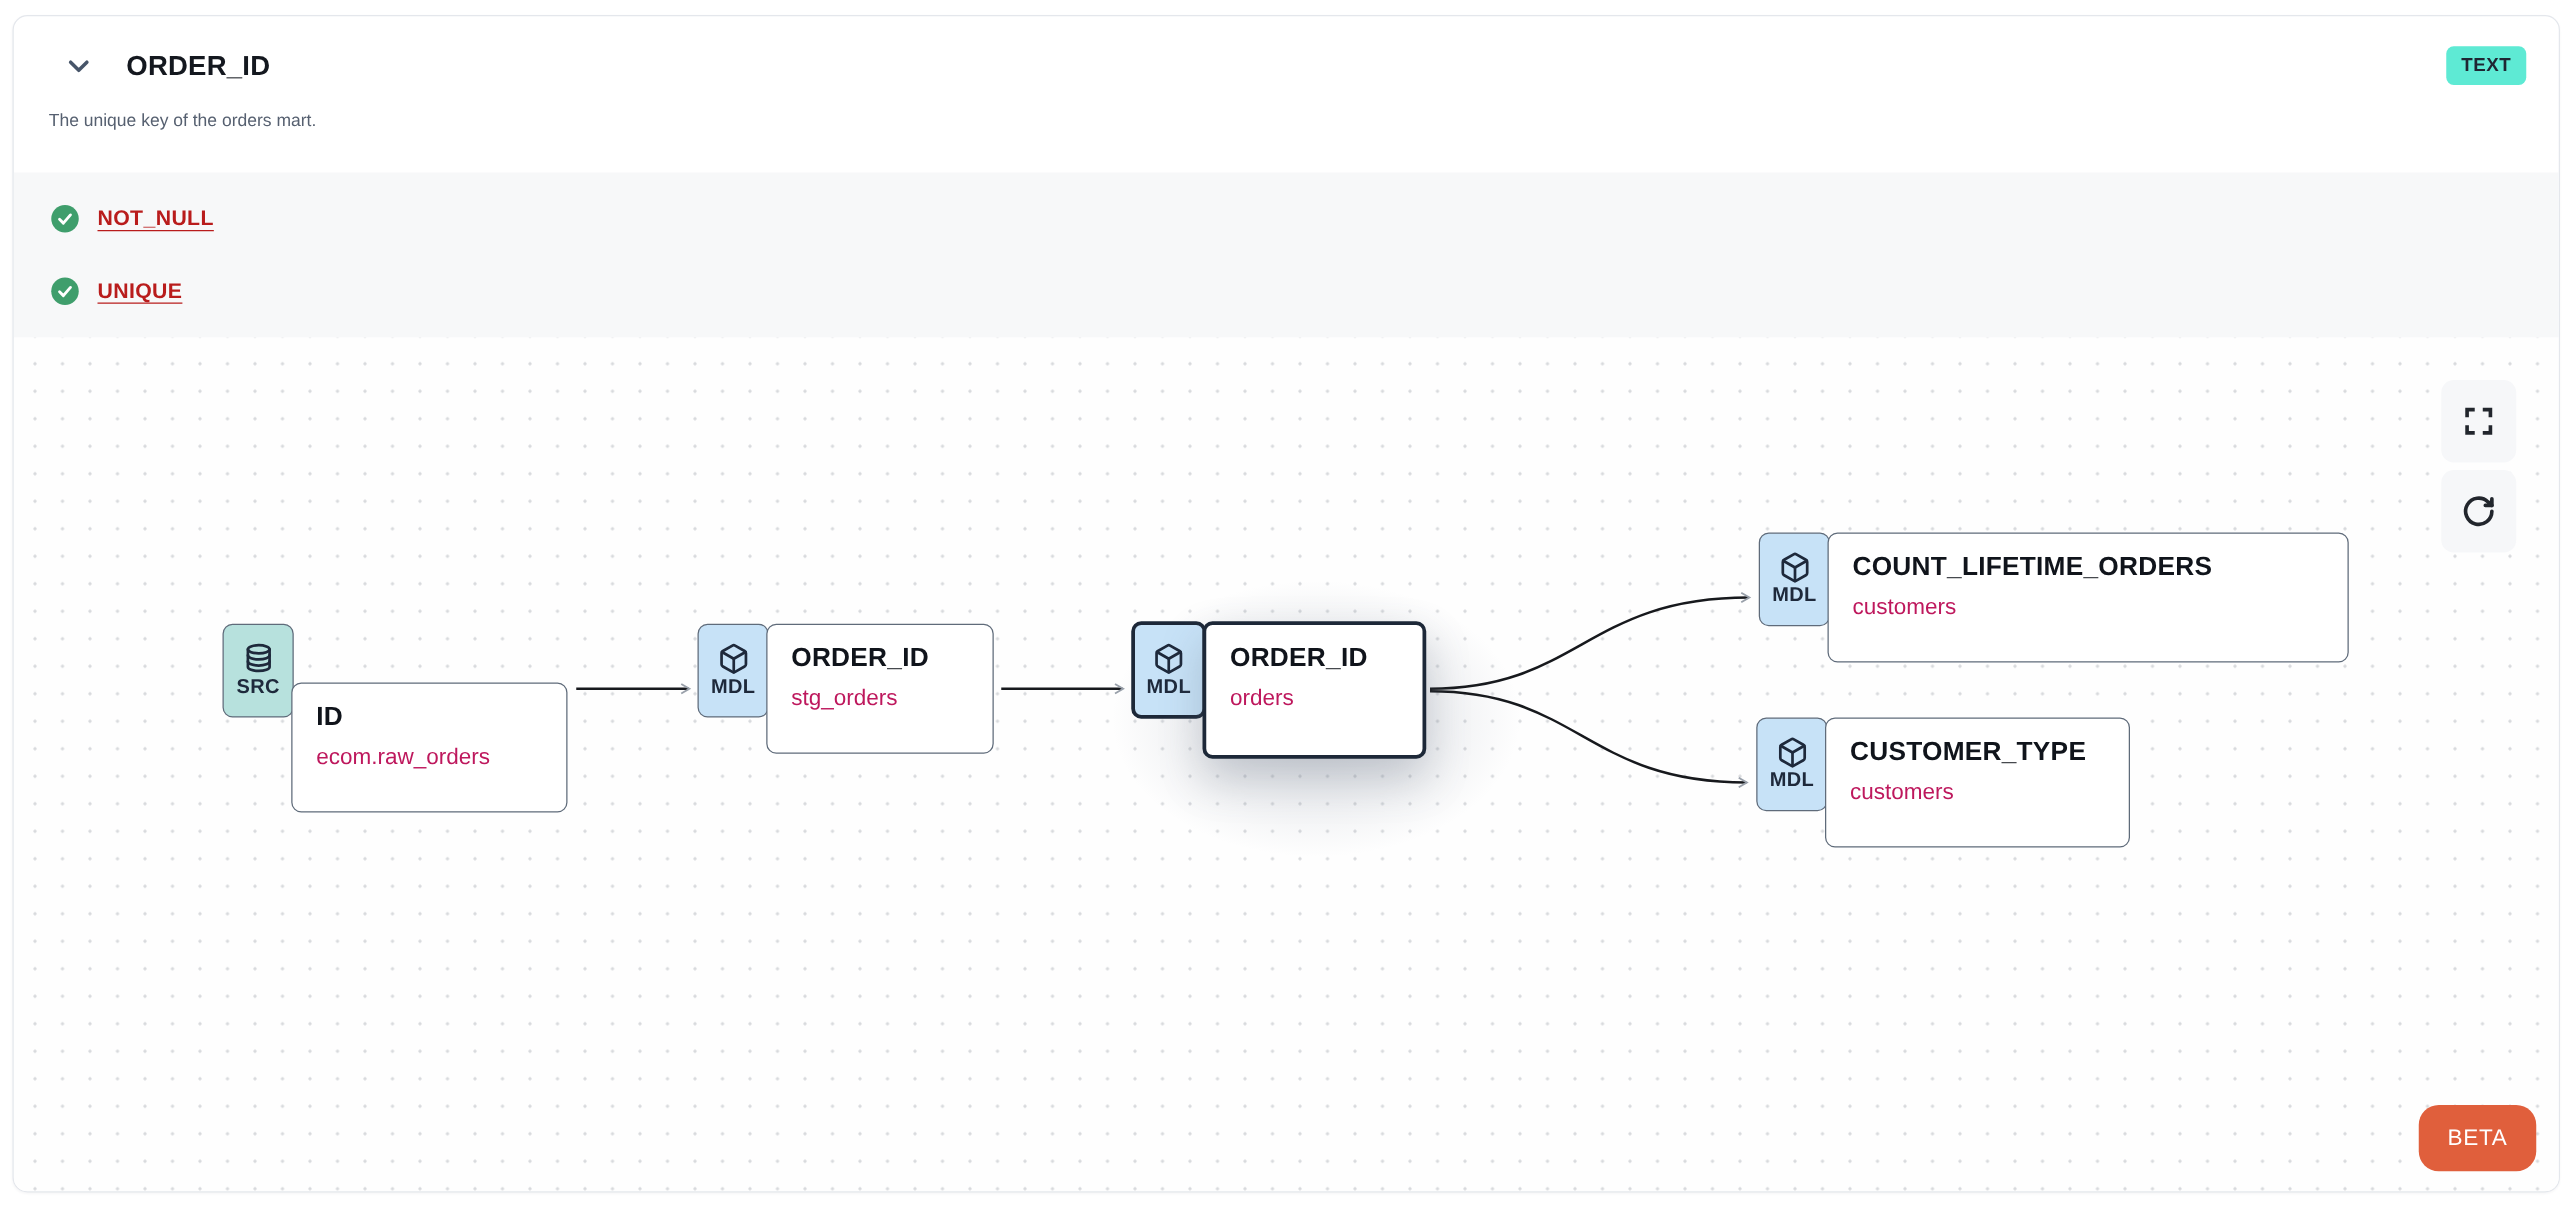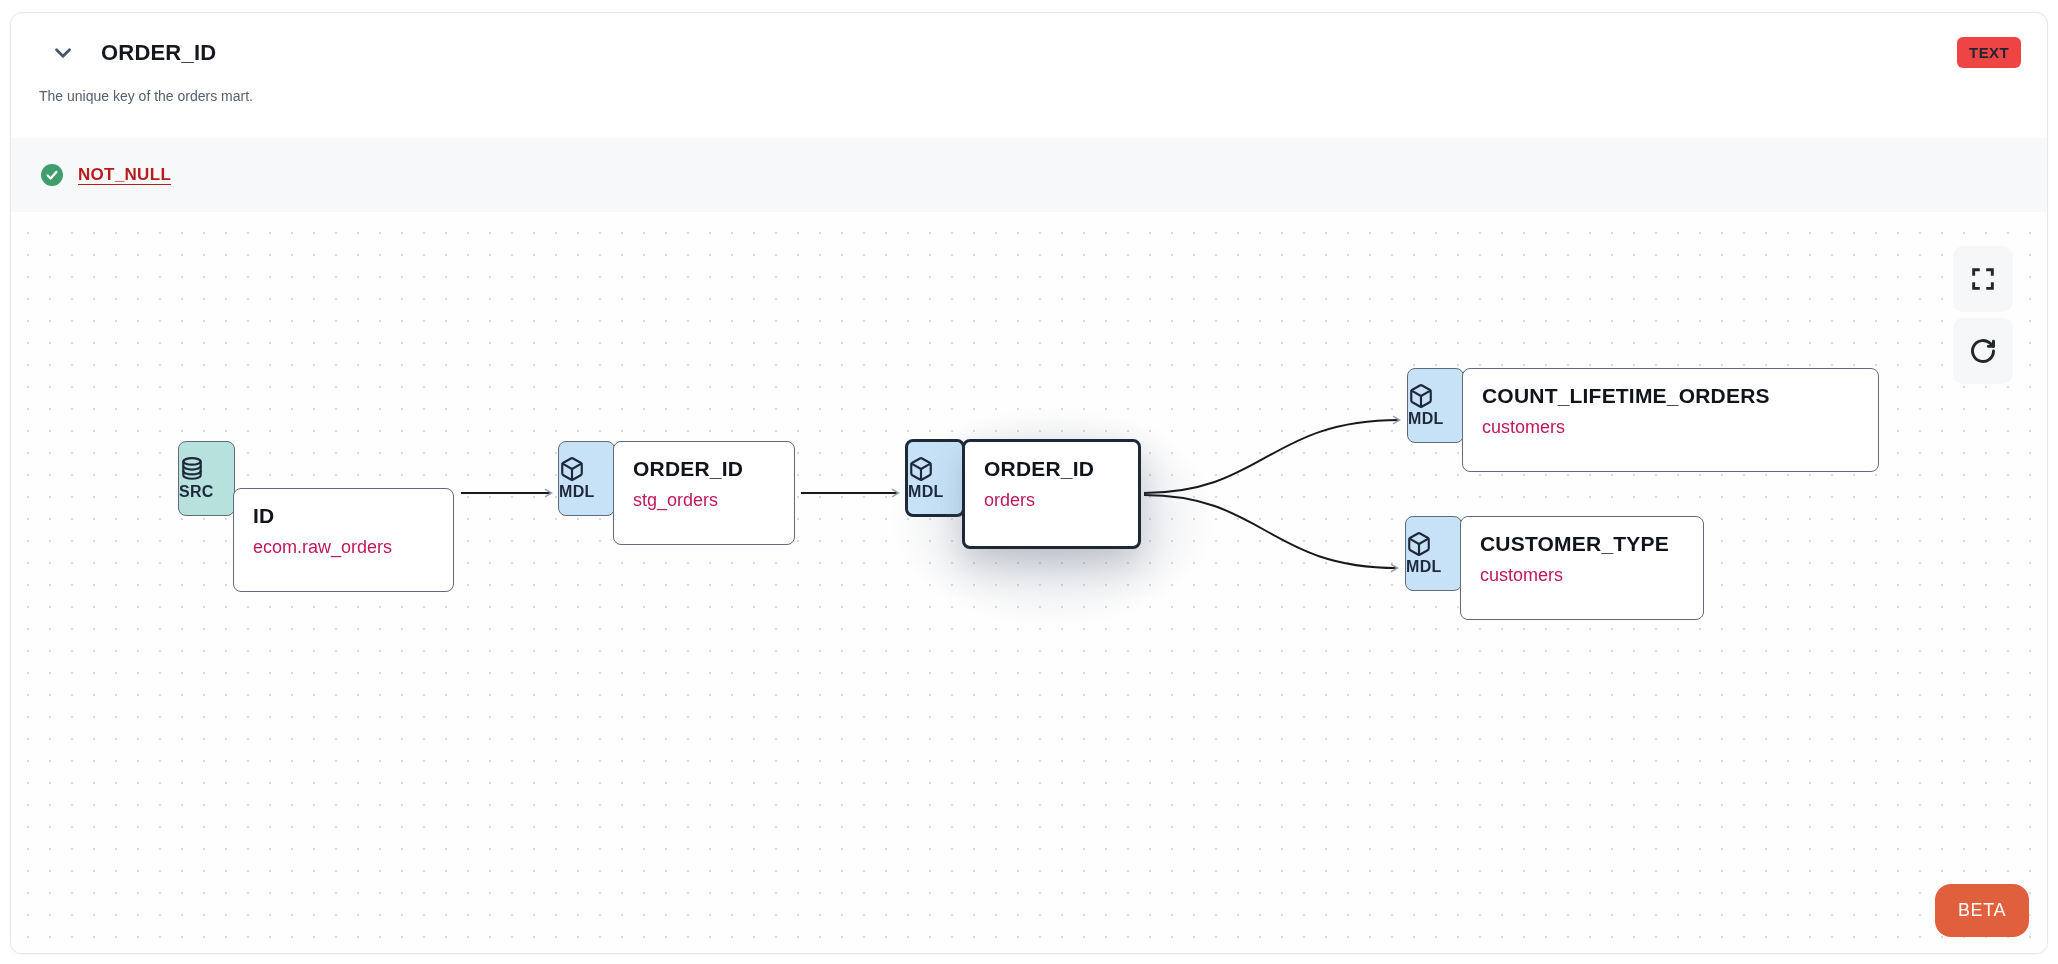--- a/index.html
+++ b/index.html
@@ -11,21 +11,21 @@
     background: #ffffff; border: 1px solid #e4e7ec; border-radius: 12px;
     overflow: hidden; display: flex; flex-direction: column;
     box-shadow: 0 1px 2px rgba(16,24,40,.04); }
 
   
   .hdr { padding: 24px 26px 0 28px; height: 125px; flex: 0 0 auto; }
   .hdr-row { display: flex; align-items: center; }
   .chev-btn { width: 26px; height: 26px; margin-left: 11px; border: none; background: transparent;
     display: flex; align-items: center; justify-content: center; cursor: pointer; }
   .hdr-title { font-size: 22px; font-weight: 700; letter-spacing: .2px; color: #14181f; margin-left: 25px; }
-  .type-badge { margin-left: auto; background: #ef4444; color: #1f2633;
+  .type-badge { margin-left: auto; background: #5eead4; color: #1f2633;
     font-size: 15px; font-weight: 600; letter-spacing: .4px;
     padding: 7px 12px; border-radius: 6px; }
   .hdr-desc { margin-top: 20px; font-size: 14px; color: #566070; }
 
   
   .tests { background: #f7f8f9; padding: 16px 30px; flex: 0 0 auto;
     display: flex; flex-direction: column; gap: 16px; }
   .test-row { display: flex; align-items: center; gap: 15px; height: 42px; }
   .check-circle { width: 22px; height: 22px; border-radius: 50%; background: #3f9e6c;
     display: flex; align-items: center; justify-content: center; flex: 0 0 auto; }
@@ -38,21 +38,21 @@
     background-size: 22px 22px; background-position: 6px 10px; overflow: hidden; }
 
   .edges { position: absolute; left: 0; top: 0; z-index: 1; }
 
   .glow { position: absolute; left: 872px; top: 190px; width: 340px; height: 230px;
     background: radial-gradient(ellipse at center, rgba(130,140,158,.30), rgba(130,140,158,0) 68%);
     z-index: 0; pointer-events: none; }
 
   .lnode { position: absolute; display: flex; align-items: flex-start; z-index: 2; cursor: pointer; }
   .ntab { width: 57px; height: 75px; border: 1px solid #5f6b7a; border-radius: 8px;
-    display: flex; flex-direction: column; justify-content: center;
+    display: flex; flex-direction: column; align-items: center; justify-content: center;
     gap: 1px; margin-right: -2px; flex: 0 0 auto; }
   .ntab.src { background: #b7e1dd; }
   .ntab.mdl { background: #c7e2f7; }
   .ntab-label { font-size: 16px; font-weight: 600; color: #1e293b; letter-spacing: .3px; }
   .ncard { background: #ffffff; border: 1px solid #5f6b7a; border-radius: 8px;
     min-height: 104px; padding: 15px 19px 12px 19px; position: relative; }
   .ncard-title { font-size: 21px; font-weight: 700; color: #10141b; white-space: nowrap; letter-spacing: .2px; }
   .ncard-sub { font-size: 18px; color: #be185d; margin-top: 9px; white-space: nowrap; }
 
   .lnode.selected .ntab { border: 3px solid #1d2838; height: 78px; width: 60px; margin-right: -3px; }
@@ -90,20 +90,28 @@
   </div>
 
   <div class="tests">
     <div class="test-row">
       <span class="check-circle">
         <svg width="14" height="14" viewBox="0 0 16 16" fill="none" stroke="#ffffff" stroke-width="2.6" stroke-linecap="round" stroke-linejoin="round">
             <polyline points="3 8.5 6.5 12 13 4.5"></polyline>
           </svg>
       </span>
       <a class="test-link">NOT_NULL</a>
+    </div>
+    <div class="test-row">
+      <span class="check-circle">
+        <svg width="14" height="14" viewBox="0 0 16 16" fill="none" stroke="#ffffff" stroke-width="2.6" stroke-linecap="round" stroke-linejoin="round">
+            <polyline points="3 8.5 6.5 12 13 4.5"></polyline>
+          </svg>
+      </span>
+      <a class="test-link">UNIQUE</a>
     </div>
   </div>
 
   <div class="canvas">
 
     <div class="glow"></div>
 
     <svg class="edges" width="2036" height="686" viewBox="0 0 2036 686">
       <defs>
         <marker id="arrow" markerWidth="12" markerHeight="12" refX="8" refY="5" orient="auto" markerUnits="userSpaceOnUse">

